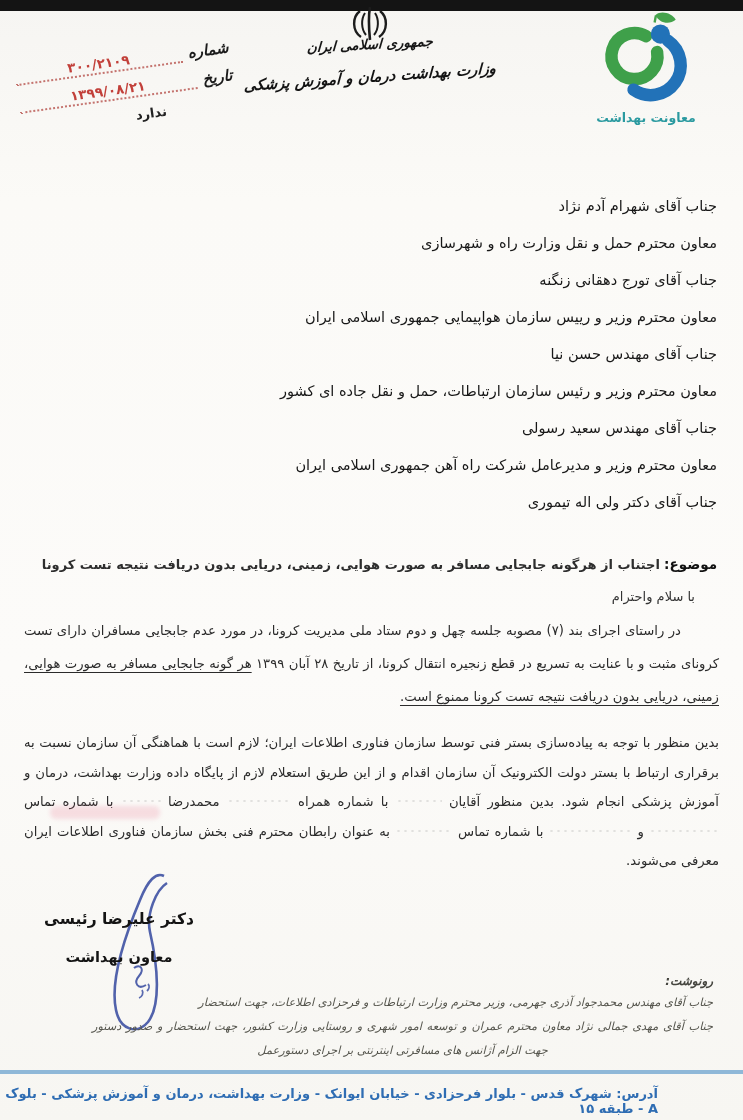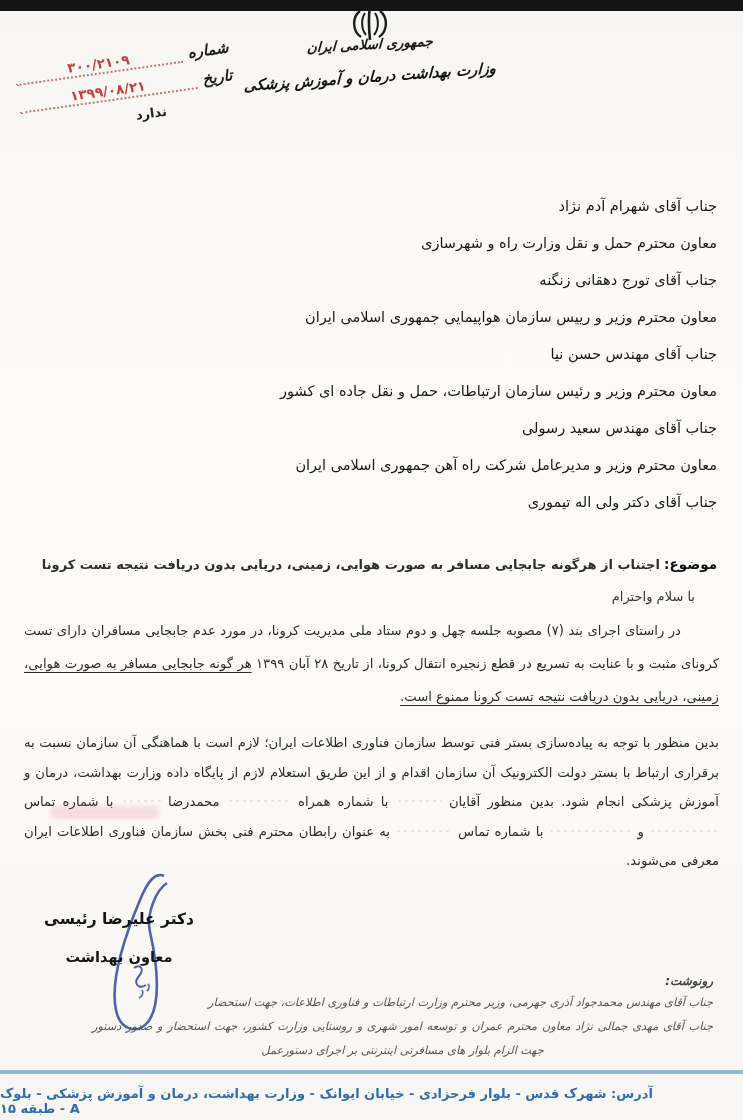--- a/index.html
+++ b/index.html
@@ -55,21 +55,21 @@
 
   
   .cc{position:absolute;top:974px;right:30px;left:60px;direction:rtl;margin-left:32px;}
   .cc-label{font-weight:bold;font-style:italic;font-size:12px;color:#44443e;text-align:right;}
   .cc-item{font-style:italic;font-size:11.3px;line-height:24px;color:#55554d;}
   .cc1{text-align:right;margin-top:3px;}
   .cc2{text-align:justify;text-align-last:center;}
 
   
   .footer-line{position:absolute;top:1070px;left:0;width:743px;height:4px;background:#8fb8d8;}
-  .footer{position:absolute;top:1086px;left:0;width:658px;text-align:left;direction:rtl;
+  .footer{position:absolute;top:1086px;left:0;width:658px;text-align:right;direction:rtl;
     font-weight:bold;font-size:13px;color:#2f6db3;}
   .smudge{position:absolute;top:806px;left:50px;width:110px;height:13px;border-radius:6px;
     background:rgba(232,120,145,.22);filter:blur(2px);}
 </style>
 </head>
 <body>
 
 <div class="page">
 
   <div class="topbar"></div>
@@ -94,20 +94,30 @@
       <path d="M23 7 C19 13 19 23 24 29" stroke="#1c1c1c" stroke-width="2"></path>
       <path d="M33 7 C37 13 37 23 32 29" stroke="#1c1c1c" stroke-width="2"></path>
     </svg>
   </div>
 
   <div class="callig">
     <div class="l1">جمهوری اسلامی ایران</div>
     <div class="l2">وزارت بهداشت درمان و آموزش پزشکی</div>
   </div>
 
+  <div class="logo">
+    <svg width="96" height="92" viewBox="0 0 96 96">
+      <path d="M58 3 C64 -2 75 1 79 8 C72 14 61 11 58 3 Z" fill="#45a24b"></path>
+      <path d="M57 11 C57.5 8 58 5 58.5 3.5" stroke="#45a24b" stroke-width="2.5" fill="none"></path>
+      <path d="M59.6 41.8 A24 24 0 1 1 48 25.2" stroke="#3fa04a" stroke-width="13" stroke-linecap="round" fill="none"></path>
+      <circle cx="63" cy="23" r="10" fill="#2272b8"></circle>
+      <path d="M71 30 A30 30 0 1 1 35 81" stroke="#2272b8" stroke-width="13" stroke-linecap="round" fill="none"></path>
+    </svg>
+    <div class="logo-caption">معاونت بهداشت</div>
+  </div>
 
   <div class="recipients">
     <div class="recip">جناب آقای شهرام آدم نژاد</div>
     <div class="recip">معاون محترم حمل و نقل وزارت راه و شهرسازی</div>
     <div class="recip">جناب آقای تورج دهقانی زنگنه</div>
     <div class="recip">معاون محترم وزیر و رییس سازمان هواپیمایی جمهوری اسلامی ایران</div>
     <div class="recip">جناب آقای مهندس حسن نیا</div>
     <div class="recip">معاون محترم وزیر و رئیس سازمان ارتباطات، حمل و نقل جاده ای کشور</div>
     <div class="recip">جناب آقای مهندس سعید رسولی</div>
     <div class="recip">معاون محترم وزیر و مدیرعامل شرکت راه آهن جمهوری اسلامی ایران</div>
@@ -150,20 +160,20 @@
       <path d="M104 118 c2 3 0 7 -3 8 M110 112 c2 2 1 5 -1 7" stroke="#3e51a3" stroke-width="1.8" opacity="0.85"></path>
     </svg>
   </div>
   <div class="sig-text">
     <div class="sig-name">دکتر علیرضا رئیسی</div>
     <div class="sig-title">معاون بهداشت</div>
   </div>
 
   <div class="cc">
     <div class="cc-label">رونوشت:</div>
-    <div class="cc-item cc1">جناب آقای مهندس محمدجواد آذری جهرمی، وزیر محترم وزارت ارتباطات و فناوری اطلاعات، جهت استحضار</div>
-    <div class="cc-item cc2">جناب آقای مهدی جمالی نژاد معاون محترم عمران و توسعه امور شهری و روستایی وزارت کشور، جهت استحضار و صدور دستور جهت الزام بلوار های مسافرتی اینترنتی بر اجرای دستورعمل</div>
+    <div class="cc-item cc1">جناب آقای مهندس محمدجواد آذری جهرمی، وزیر محترم وزارت ارتباطات و فرحزادی اطلاعات، جهت استحضار</div>
+    <div class="cc-item cc2">جناب آقای مهدی جمالی نژاد معاون محترم عمران و توسعه امور شهری و روستایی وزارت کشور، جهت استحضار و صدور دستور جهت الزام آژانس های مسافرتی اینترنتی بر اجرای دستورعمل</div>
   </div>
 
   <div class="footer-line"></div>
   <div class="footer">آدرس: شهرک قدس  - بلوار فرحزادی  - خیابان ایوانک  -  وزارت بهداشت، درمان و آموزش پزشکی  - بلوک A - طبقه ۱۵</div>
 
 </div>
 
 </body></html>

